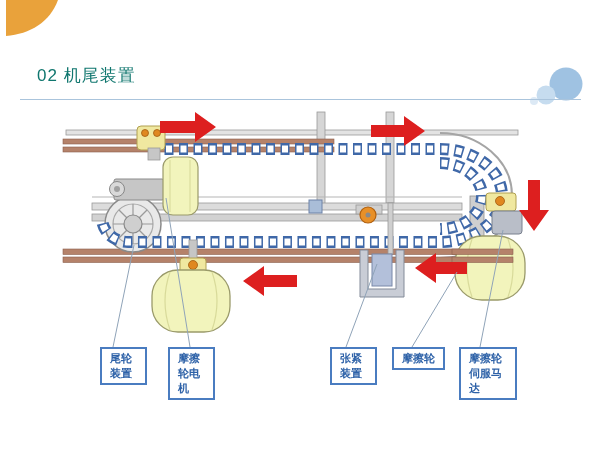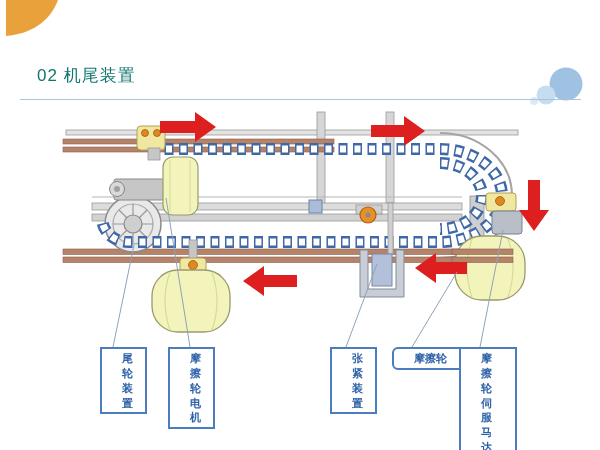--- a/index.html
+++ b/index.html
@@ -12,26 +12,26 @@
     font-size:17px; color:#0f766e; letter-spacing:1px;
   }
   .divider {
     position:absolute; left:20px; top:99px; width:561px; height:1px;
     background:#aac4dc;
   }
   .callout {
     position:absolute; background:#ffffff;
     border:2px solid #4a7cc0; color:#2e62a8;
     font-size:11px; font-weight:bold; line-height:1.35;
-    padding:2px 20px; text-align:left;
+    padding:2px 8px; text-align:left;
   }
   #c1 { left:100px; top:347px; width:47px; }
   #c2 { left:168px; top:347px; width:47px; }
   #c3 { left:330px; top:347px; width:47px; }
-  #c4 { left:392px; top:347px; white-space:nowrap;border-radius:6px; }
+  #c4 { left:392px; top:347px; white-space:nowrap; }
   #c5 { left:452px; top:347px; width:58px;margin-left:7px; }
 </style>
 </head>
 <body>
 
 <div class="slide">
 
   <svg class="diagram-svg" width="600" height="450" viewBox="0 0 600 450">
 
     <path d="M 6 0 H 58 C 50 22 30 34 6 36 Z" fill="#E9A23B"></path>

